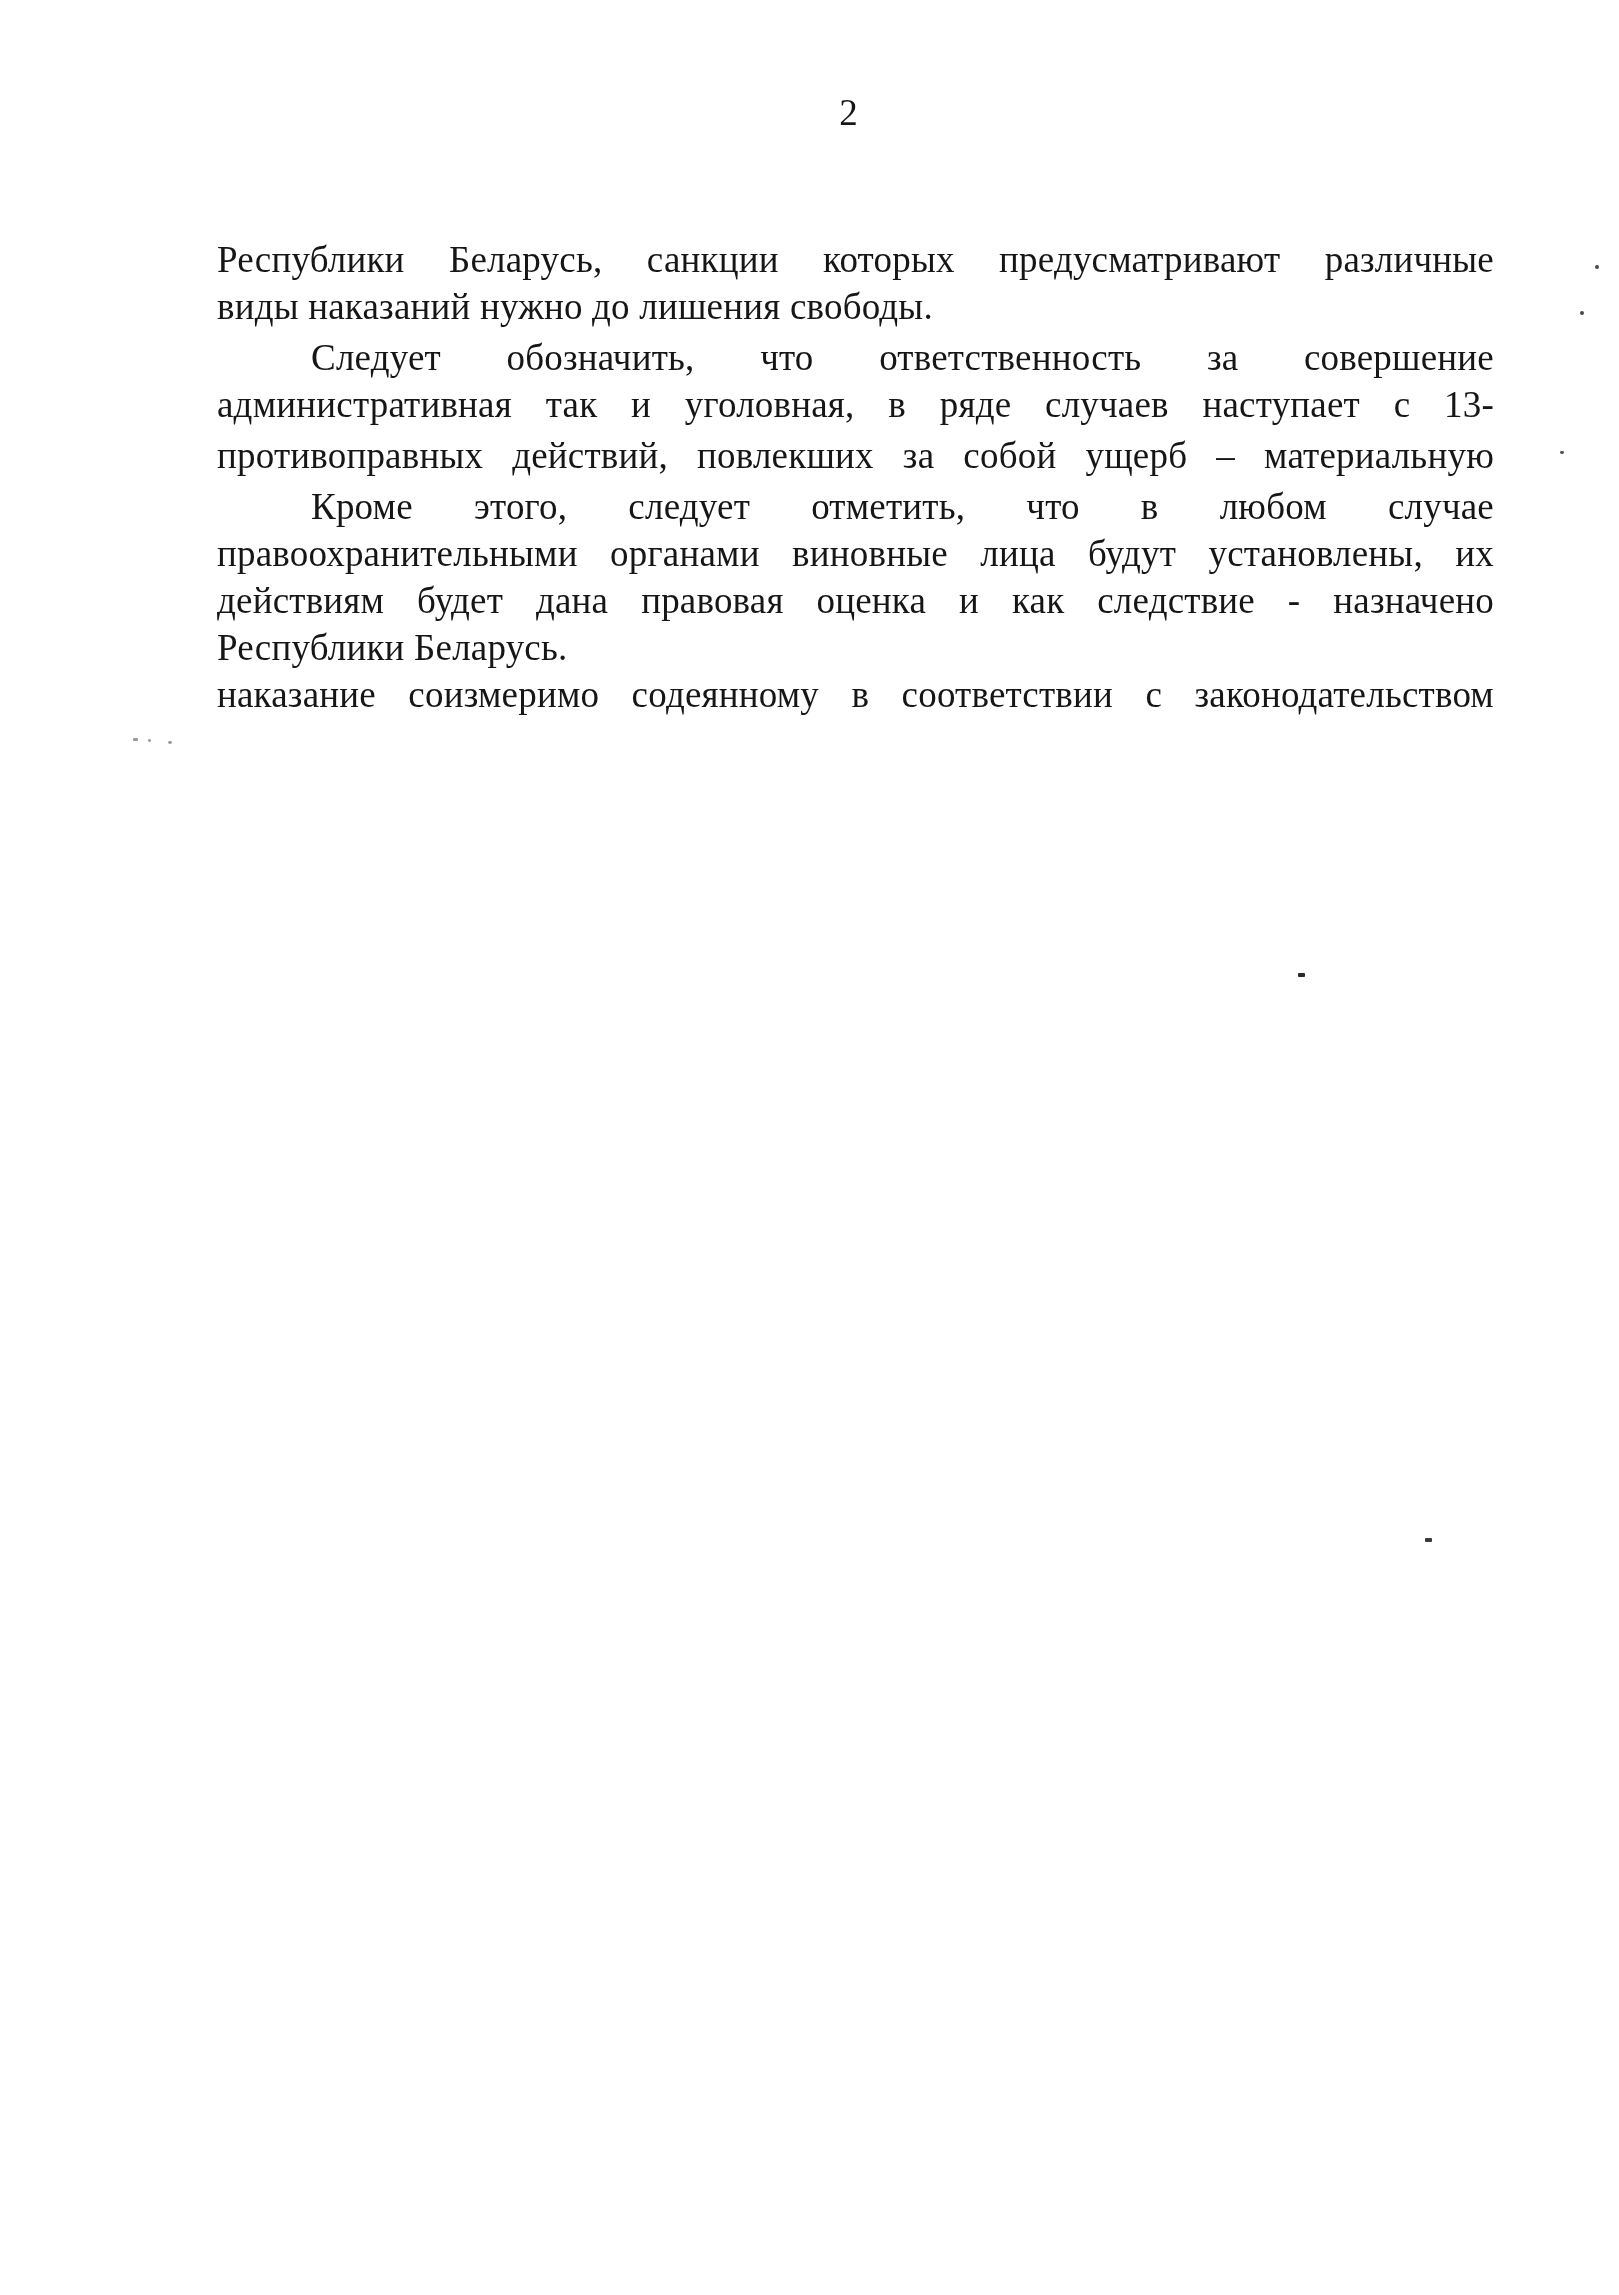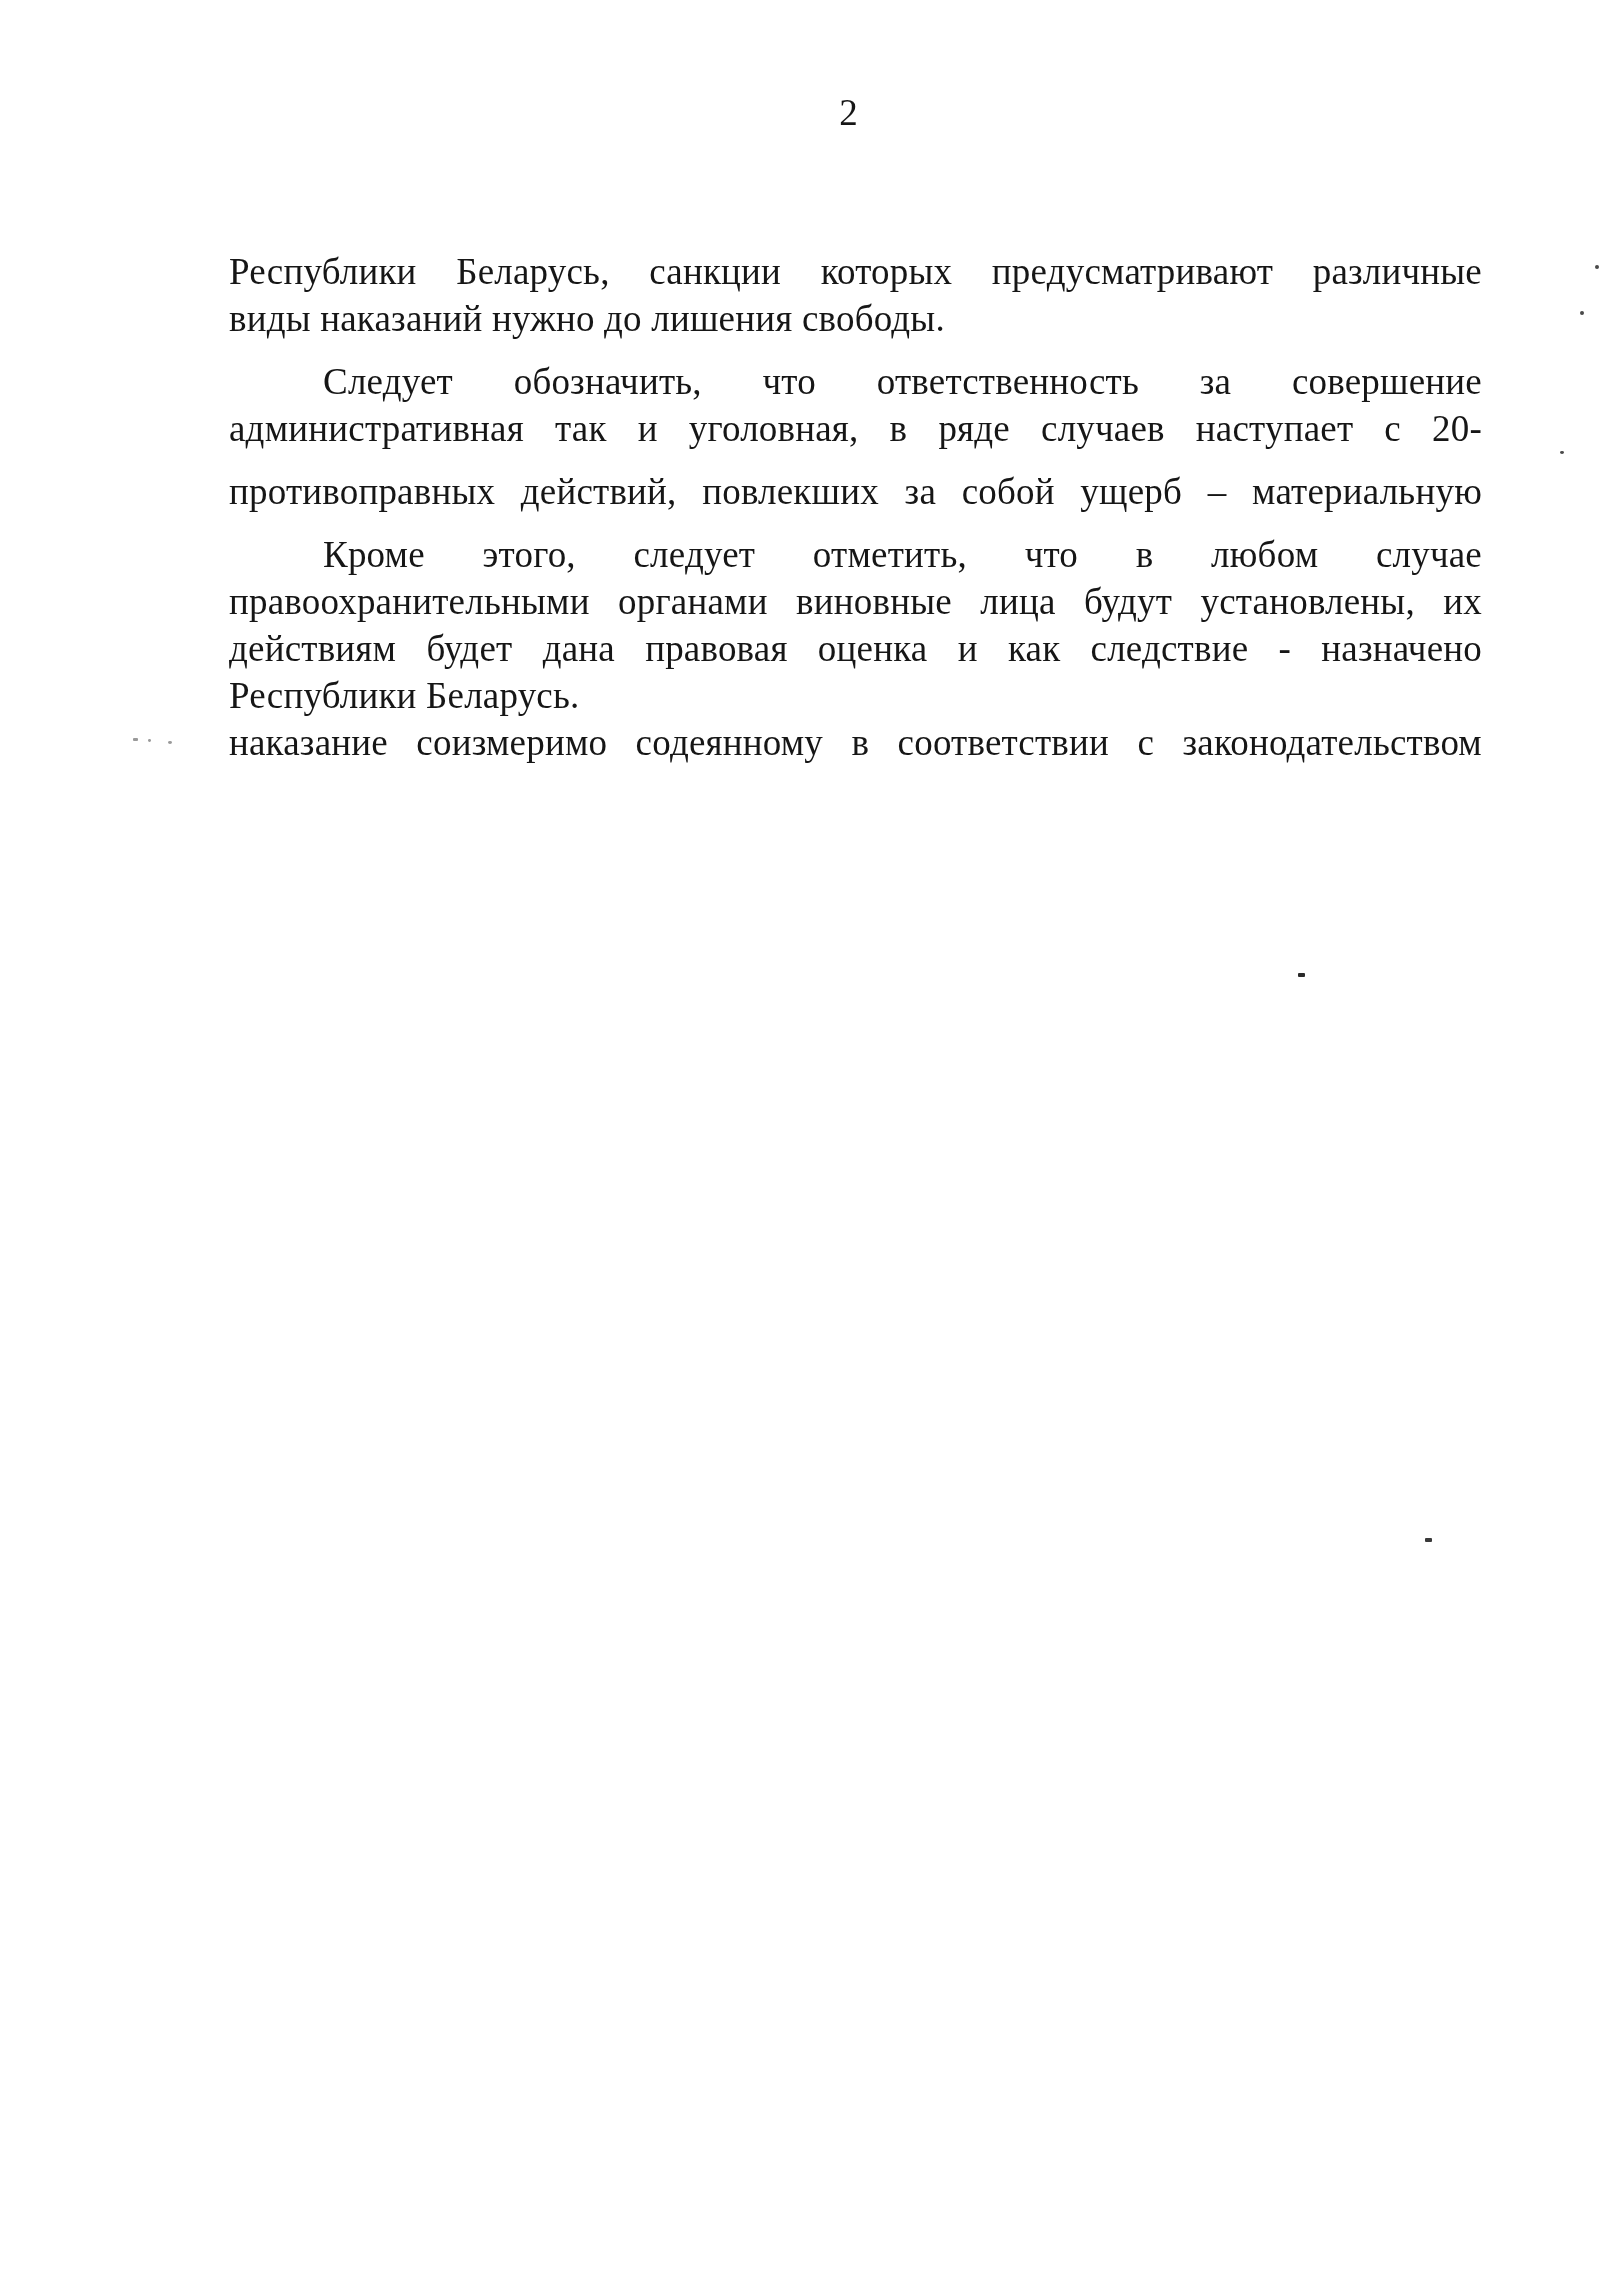--- a/index.html
+++ b/index.html
@@ -29,21 +29,21 @@
   }
   .text-block {
     position: absolute;
     top: 232px;
     left: 213px;
     width: 1285px;
     font-size: 37px;
     line-height: 47px;
     letter-spacing: 0.2px;
   }
-  .para { margin: 16px; padding: 0; font-family: Liberation Serif, serif; }
+  .para { margin: 4px; padding: 0; font-family: Liberation Serif, serif; }
   .line {
     text-align: justify;
     text-align-last: justify;
     white-space: normal;
   }
   .line.final {
     text-align: left;
     text-align-last: auto;
   }
   .line.indent {
@@ -67,21 +67,21 @@
 
   <div class="text-block">
 
     <div class="para">
       <div class="line">Республики Беларусь, санкции которых предусматривают различные</div>
       <div class="line final">виды наказаний нужно до лишения свободы.</div>
     </div>
 
     <div class="para">
       <div class="line indent">Следует обозначить, что ответственность за совершение</div>
-      <div class="line">административная так и уголовная, в ряде случаев наступает с 20-</div>
+      <div class="line">административная так и уголовная, в ряде случаев наступает с 13-</div>
     </div>
 
     <div class="para">
       <div class="line">противоправных действий, повлекших за собой ущерб – материальную</div>
     </div>
 
     <div class="para">
       <div class="line indent">Кроме этого, следует отметить, что в любом случае</div>
       <div class="line">правоохранительными органами виновные лица будут установлены, их</div>
       <div class="line">действиям будет дана правовая оценка и как следствие - назначено</div>

